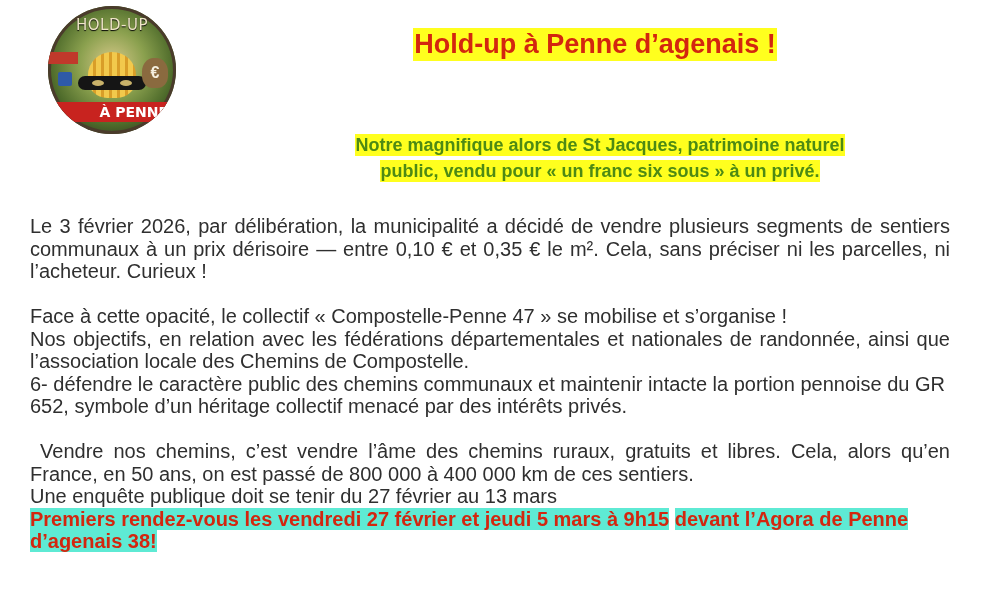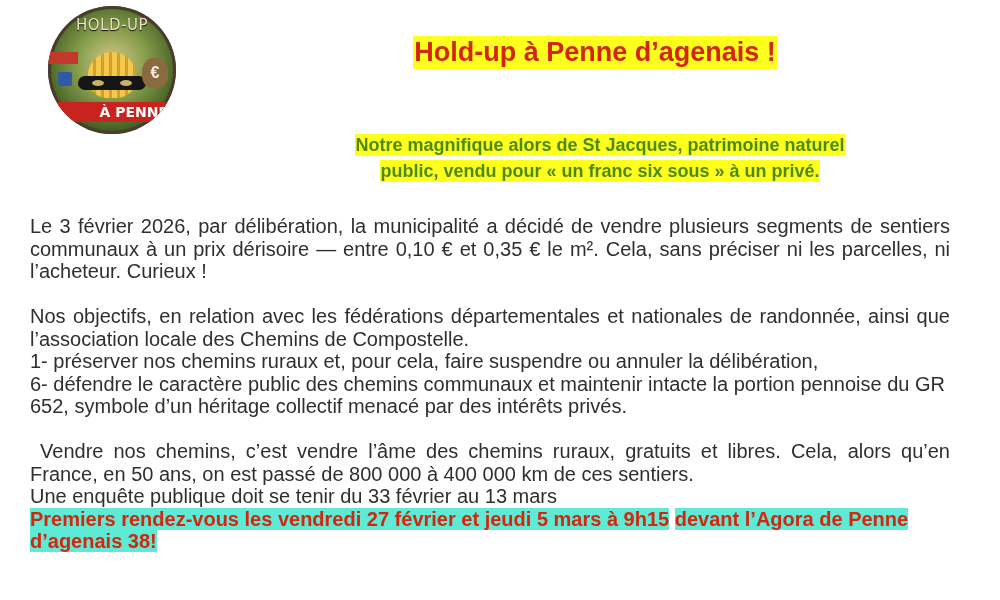--- a/index.html
+++ b/index.html
@@ -76,21 +76,21 @@
     text-align: center;
   }
   .title-line {
     display: inline-block;
     background: #ffff1e;
     color: #d3260f;
     font-weight: bold;
     font-size: 27px;
     line-height: 33px;
     padding: 0 1px;
-    margin: 12px;
+    margin: 4px;
   }
   .title-block .row { height: 38px; }
 
   .subtitle-block {
     position: absolute; left: 280px; top: 134px; width: 640px;
     text-align: center;
   }
   .subtitle-line {
     display: inline-block;
     background: #ffff1e;
@@ -134,23 +134,23 @@
 </div>
 
 <div class="subtitle-block">
   <div class="row"><span class="subtitle-line">Notre magnifique alors de St Jacques, patrimoine naturel</span></div>
   <div class="row"><span class="subtitle-line">public, vendu pour « un franc six sous » à un privé.</span></div>
 </div>
 
 <div class="body">
   <p class="justify">Le 3 février 2026, par délibération, la municipalité a décidé de vendre plusieurs segments de sentiers communaux à un prix dérisoire — entre 0,10 € et 0,35 € le m². Cela, sans préciser ni les parcelles, ni l’acheteur. Curieux !</p>
   <div class="gap"></div>
+  <p>Face à cette opacité, le collectif « Compostelle-Penne 47 » se mobilise et s’organise !</p>
   <p class="justify">Nos objectifs, en relation avec les fédérations départementales et nationales de randonnée, ainsi que l’association locale des Chemins de Compostelle.</p>
-  <p>1- préserver nos chemins ruraux et, pour cela, faire suspendre ou annuler la délibération,</p>
   <p>6- défendre le caractère public des chemins communaux et maintenir intacte la portion pennoise du GR 652, symbole d’un héritage collectif menacé par des intérêts privés.</p>
   <div class="gap"></div>
   <p class="justify" style="white-space: pre-wrap;"> Vendre nos chemins, c’est vendre l’âme des chemins ruraux, gratuits et libres. Cela, alors qu’en France, en 50 ans, on est passé de 800 000 à 400 000 km de ces sentiers.</p>
-  <p>Une enquête publique doit se tenir du 33 février au 13 mars</p>
+  <p>Une enquête publique doit se tenir du 27 février au 13 mars</p>
   <p>
     <span class="highlight-line">Premiers rendez-vous les vendredi 27 février et jeudi 5 mars à 9h15</span>
     <span class="highlight-line">devant l’Agora de Penne d’agenais 38!</span>
   </p>
 </div>
 
 </body></html>

